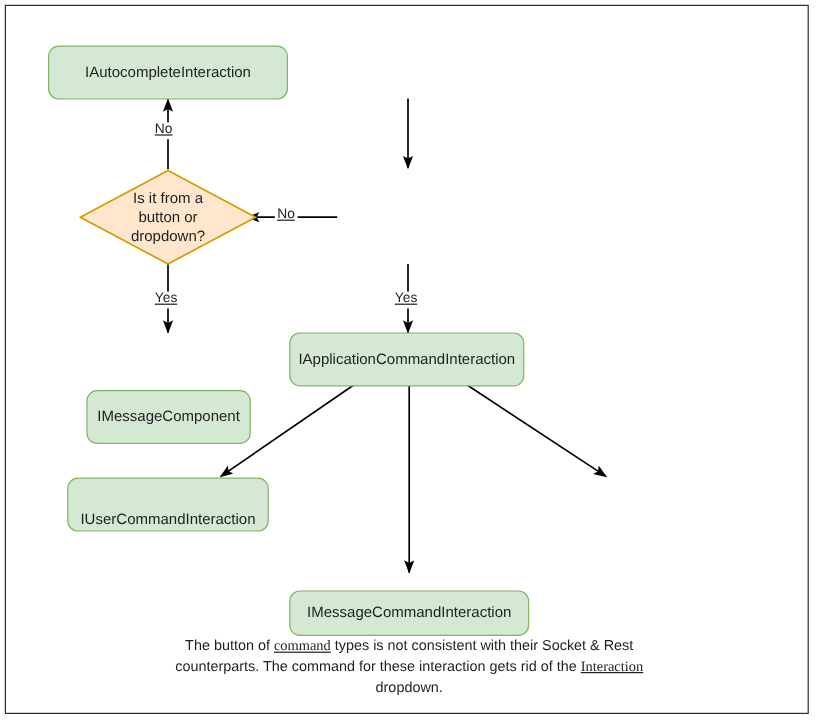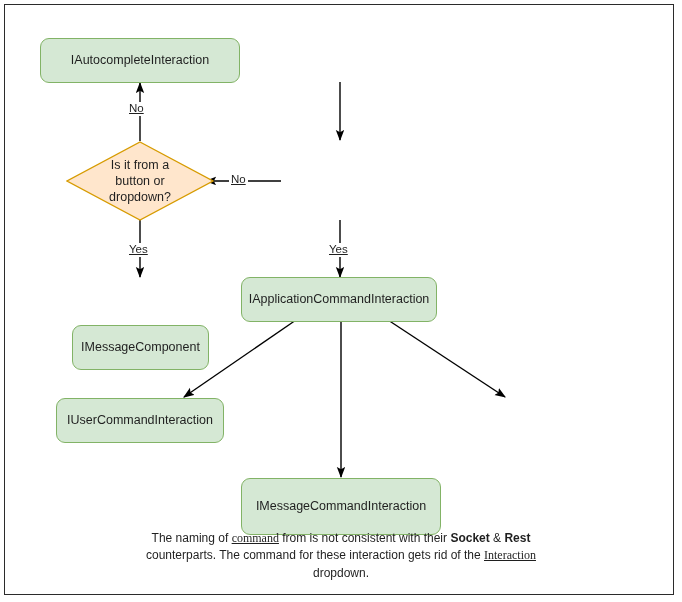--- a/index.html
+++ b/index.html
@@ -91,21 +91,21 @@
   #caption {
     position: absolute;
     left: 131px;
     top: 530px;
     width: 420px;
     text-align: center;
     font-size: 12px;
     line-height: 1.45;
     color: #1f1f1f;
   }
-  #caption b { font-weight: bold; margin-top: 16px; }
+  #caption b { font-weight: normal; margin-top: 16px; }
   #caption u { text-decoration: underline; font-family: Liberation Serif, serif; }
 </style>
 </head>
 <body>
 
 <div id="frame"></div>
 
 <div id="canvas">
 
   <svg class="edges" viewBox="0 0 682 602">
@@ -138,26 +138,26 @@
 
 
   <div class="node node-box" style="left:72px; top:277px; width:137px; height:45px;margin-top:48px;">
     <span>IMessageComponent</span>
   </div>
 
   <div class="node node-box" style="left:241px; top:277px; width:196px; height:45px;">
     <span>IApplicationCommandInteraction</span>
   </div>
 
-  <div class="node node-box" style="left:56px; top:398px; width:168px; height:45px;">
+  <div class="node node-box" style="left:56px; top:398px; width:168px; height:45px;align-items:flex-end;">
     <span>IUserCommandInteraction</span>
   </div>
 
 
-  <div class="node node-box" style="left:241px; top:478px; width:200px; height:57px;">
+  <div class="node node-box" style="left:241px; top:492px; width:200px; height:38px;">
     <span>IMessageCommandInteraction</span>
   </div>
 
   <div class="node-diamond-wrap" style="left:66px; top:141px; width:148px; height:80px;">
     <svg width="148" height="80" viewBox="0 0 148 80">
       <polygon points="74,1 147,40 74,79 1,40" fill="#ffe6cc" stroke="#d79b00" stroke-width="1.4"></polygon>
     </svg>
     <div class="diamond-label">Is it from a
 button or
 dropdown?</div>
@@ -166,18 +166,18 @@
 
   <div class="edge-label" style="left:127px; top:102px;">No</div>
 
   <div class="edge-label" style="left:229px; top:173px;">No</div>
 
   <div class="edge-label" style="left:127px; top:243px;">Yes</div>
 
   <div class="edge-label" style="left:327px; top:243px;">Yes</div>
 
   <div id="caption">
-    <span><span>The naming of </span><u>command</u><span> from is not consistent with their</span></span>
+    <span><span>The button of </span><u>command</u><span> types is not consistent with their</span></span>
     <span><b>Socket</b><span> &amp; </span><b>Rest</b><span> counterparts. The command for these</span></span>
     <span><span>interaction gets rid of the </span><u>Interaction</u><span> dropdown.</span></span>
   </div>
 
 </div>
 
 </body></html>

